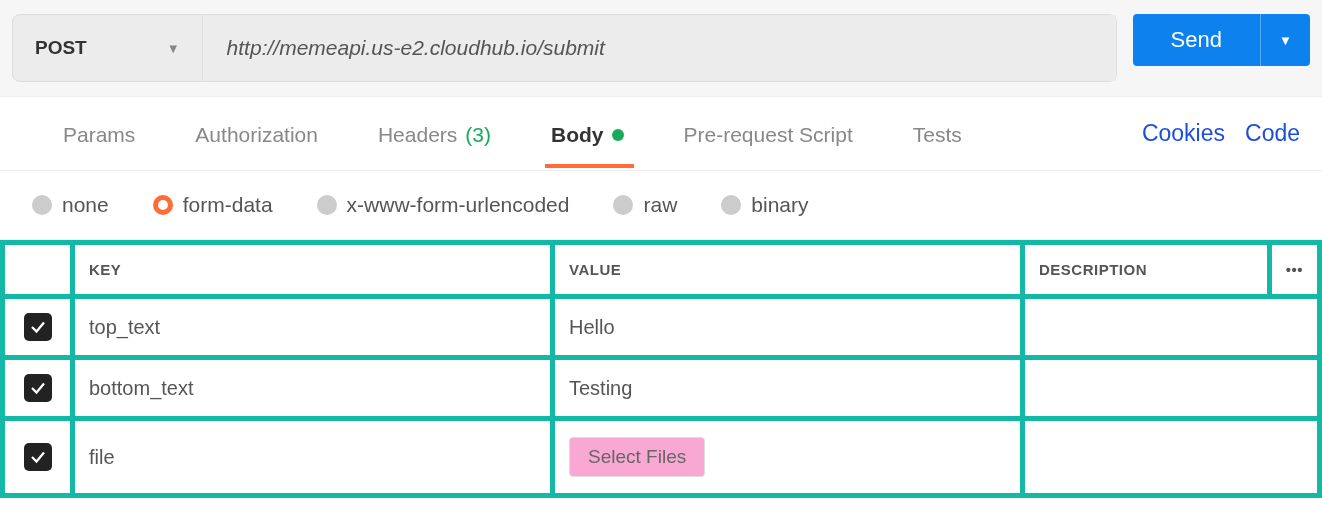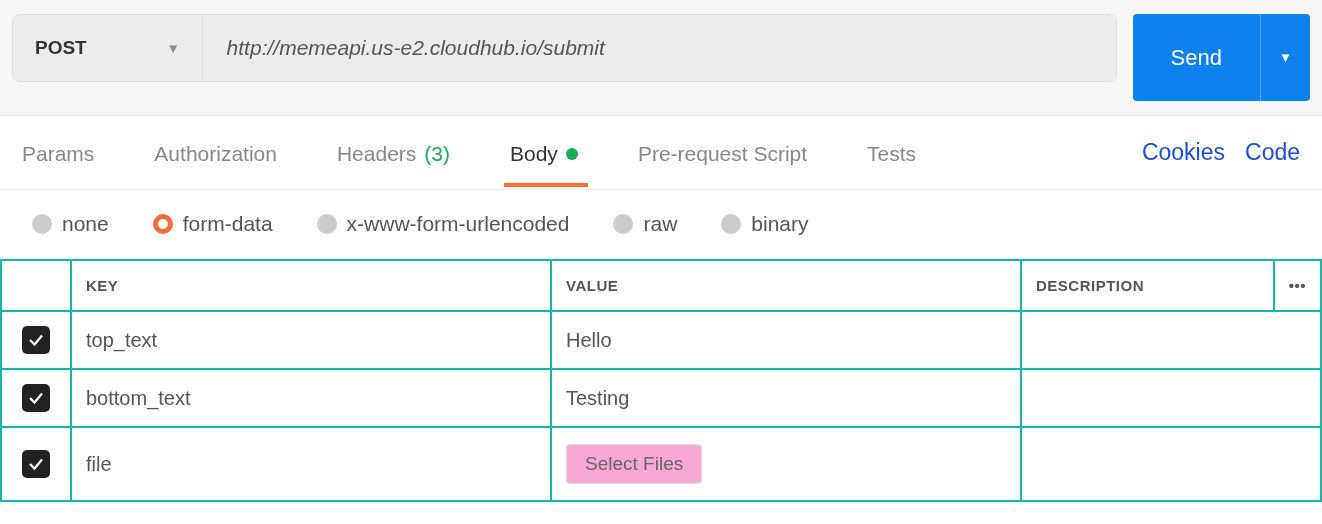--- a/index.html
+++ b/index.html
@@ -46,21 +46,21 @@
     background: #ececec;
     border: none;
     outline: none;
     padding: 0 24px;
     font-size: 21px;
     color: #555;
     font-style: italic;
   }
   .send-group {
     display: flex;
-    height: 87px;
+    height: 52px;
   }
   .send-btn {
     background: #0d82ef;
     color: #fff;
     border: none;
     border-radius: 4px 0 0 4px;
     padding: 0 38px;
     font-size: 22px;
     cursor: pointer;
   }
@@ -81,33 +81,34 @@
     display: flex;
     align-items: center;
     padding: 0 22px;
     border-bottom: 1px solid #eee;
     height: 74px;
   }
   .tabs {
     display: flex;
     gap: 60px;
     flex: 1;
+    margin-left: 41px;
   }
   .tab {
     color: #888;
     cursor: pointer;
     padding: 22px 0 20px;
     position: relative;
     display: flex;
     align-items: center;
     gap: 8px;
     font-size: 21px;
   }
   .tab .count { color: #1aab5a; }
-  .tab.active { color: #333; }
+  .tab.active { color: #333; font-weight: bold; }
   .tab.active::after {
     content: '';
     position: absolute;
     left: -6px; right: -10px; bottom: -1px;
     height: 4px;
     background: #ff6c37;
   }
   .dot-green {
     width: 12px; height: 12px; border-radius: 50%;
     background: #1aab5a; display: inline-block;
@@ -147,21 +148,21 @@
   .radio-opt.sel .radio { background:#fff; border:5px solid #ff6c37; width:20px; height:20px; box-sizing:border-box;}
   .radio-opt.sel .radio::after{display:none;}
   .radio-plain {
     width:20px;height:20px;border-radius:50%;background:#ccc;
   }
   .table {
     width: 100%;
     border-collapse: collapse;
   }
   .table th, .table td {
-    border: 2px solid #14b8a6;
+    border: 5px solid #14b8a6;
     padding: 16px 14px;
     text-align: left;
     font-weight: 400;
     font-size: 20px;
     color: #555;
   }
   .table th {
     font-size: 15px;
     font-weight: 700;
     letter-spacing: 0.5px;

